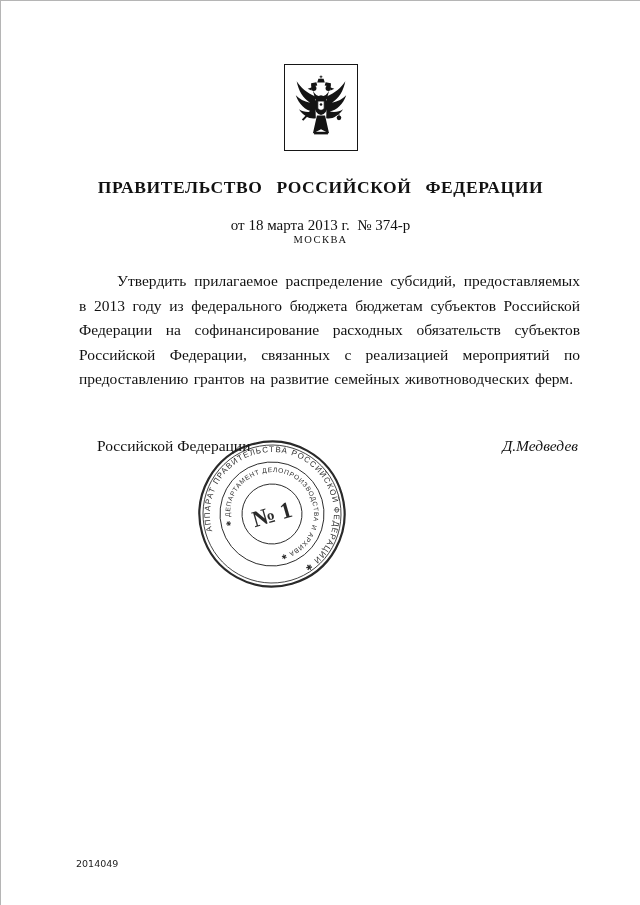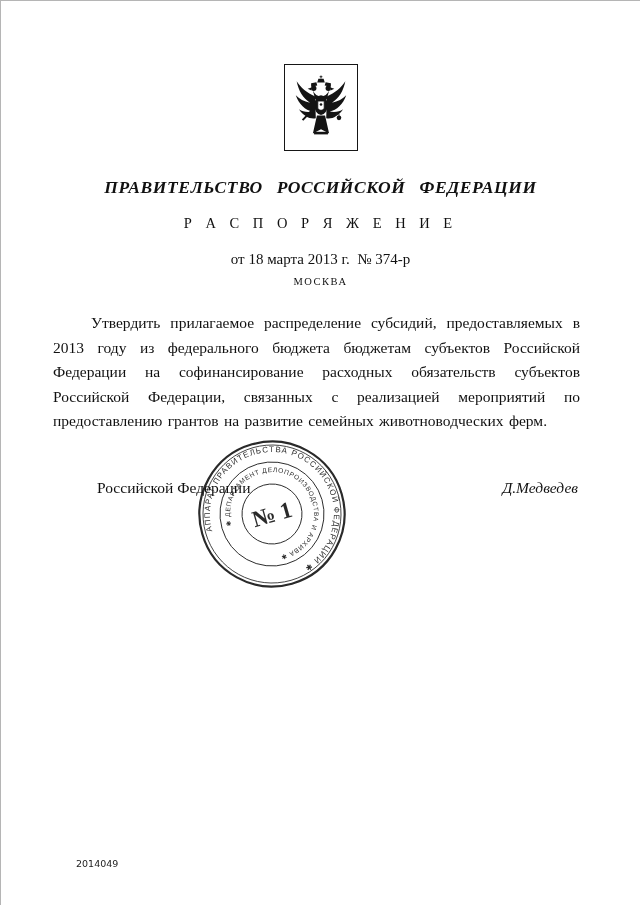--- a/index.html
+++ b/index.html
@@ -26,42 +26,41 @@
     justify-content: center;
   }
   .emblem-box svg { display: block; }
   .org-name {
     margin-top: 26px;
     text-align: center;
     font-weight: bold;
     font-size: 17.5px;
     letter-spacing: 0.6px;
     word-spacing: 9px;
-    font-style: italic;
   }
   .doc-type {
     margin-top: 17px;
     text-align: center;
     font-size: 14.5px;
     letter-spacing: 5px;
   }
   .date-line {
     margin-top: 19px;
     text-align: center;
     font-size: 15px;
     white-space: pre;
   }
   .city {
-    margin-top: 8px;
+    margin-top: 0;
     text-align: center;
     font-size: 10.5px;
     letter-spacing: 1.5px;
   }
   .body-paragraph {
-    margin: 24px 60px 0 52px;
+    margin: 24px 60px 0 78px;
     font-size: 15.5px;
     line-height: 24.5px;
     text-align: justify;
     text-indent: 38px;
     word-spacing: 1.5px;
   }
   .signature-row {
     margin: 42px 62px 0 78px;
     display: flex;
     justify-content: space-between;
@@ -129,21 +128,20 @@
         <path d="M43 69 L36 100 L50 92.5 L64 100 L57 69 z"></path>
         <path d="M38 97 h24 v4.5 h-24 z"></path>
 
         <path d="M44.5 44 h11 v13 q-5.5 6 -11 0 z" fill="#ffffff" stroke="#141414" stroke-width="1.4"></path>
         <circle cx="50" cy="50" r="2.2" fill="#141414"></circle>
       </g>
     </svg>
   </div>
 
   <div class="org-name">ПРАВИТЕЛЬСТВО РОССИЙСКОЙ ФЕДЕРАЦИИ</div>
-  <div class="doc-type">Р А С П О Р Я Ж Е Н И Е</div>
   <div class="date-line">от 18 марта 2013 г.  № 374-р</div>
   <div class="city">МОСКВА</div>
 
   <p class="body-paragraph">Утвердить прилагаемое распределение субсидий, предоставляемых в 2013 году из федерального бюджета бюджетам субъектов Российской Федерации на софинансирование расходных обязательств субъектов Российской Федерации, связанных с реализацией мероприятий по предоставлению грантов на развитие семейных животноводческих ферм.</p>
 
   <div class="signature-row">
     <div>
       <div class="sig-title-line2">Российской Федерации</div>
     </div>
     <div class="sig-name">Д.Медведев</div>

